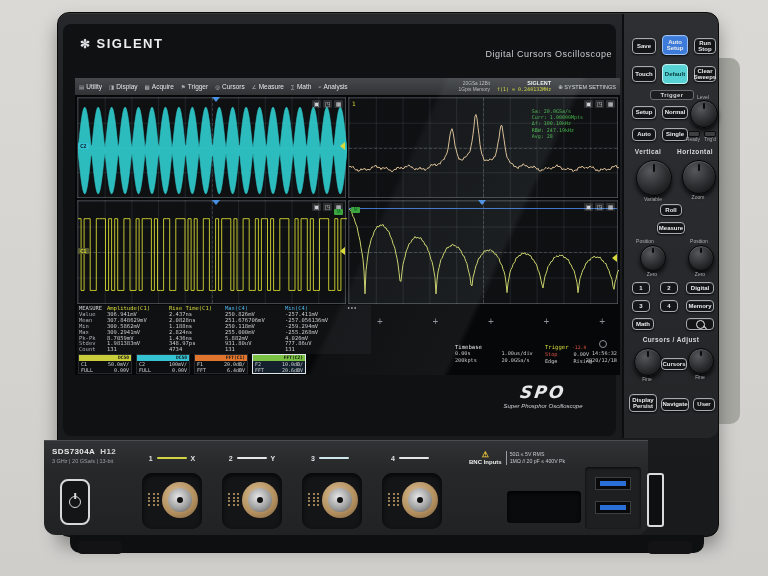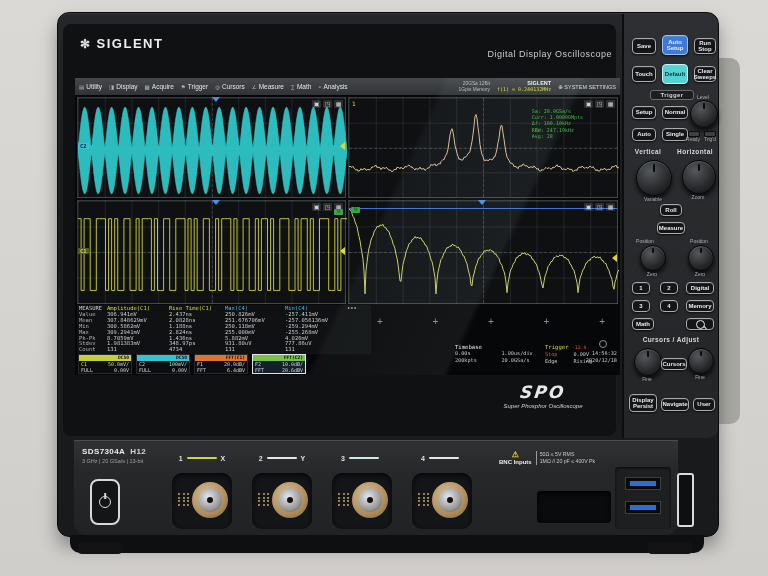--- a/index.html
+++ b/index.html
@@ -72,21 +72,21 @@
   .sect{position:absolute;color:#d6d8da;font-size:6.5px;font-weight:bold;letter-spacing:.4px;text-align:center;}
   .sect.boxed{border:1px solid #6a6d70;border-radius:3px;background:rgba(0,0,0,.35);padding:1px 5px;font-size:6px;}
   .knob{position:absolute;border-radius:50%;background:radial-gradient(circle at 38% 30%,#55585c,#2a2c2e 55%,#0f1011 95%);box-shadow:0 3px 4px rgba(0,0,0,.75), inset 0 1px 1px rgba(255,255,255,.15);border:1px solid #060607;}
   .knob::after{content:'';position:absolute;left:50%;top:9%;width:2px;height:22%;background:#0a0a0b;transform:translateX(-50%);border-radius:1px;}
   .klab{position:absolute;color:#a9acae;font-size:5px;text-align:center;}
   .led{position:absolute;width:10px;height:4px;border-radius:2px;background:#3d3f41;border:1px solid #0b0b0c;}
   .ledlab{position:absolute;color:#a9acae;font-size:4.8px;text-align:center;}
   .mag{width:7px;height:7px;border:1.4px solid #e9eaec;border-radius:50%;position:relative;}
   .mag::after{content:'';position:absolute;left:6px;top:6px;width:4px;height:1.4px;background:#e9eaec;transform:rotate(45deg);}
   
-  .front{position:absolute;left:74px;top:440px;width:604px;height:95px;background:linear-gradient(180deg,#303234,#26282a 30%,#202224);border-top:1px solid #4a4d50;border-radius:0 0 12px 12px;box-sizing:border-box;}
+  .front{position:absolute;left:44px;top:440px;width:604px;height:95px;background:linear-gradient(180deg,#303234,#26282a 30%,#202224);border-top:1px solid #4a4d50;border-radius:0 0 12px 12px;box-sizing:border-box;}
   .model{position:absolute;left:8px;top:6px;color:#e8eaec;font-size:8px;font-weight:bold;letter-spacing:.4px;}
   .model .var{color:#d3d5d7;margin-left:5px;}
   .specs{position:absolute;left:8px;top:17px;color:#9da0a3;font-size:5.5px;}
   .pwr{position:absolute;left:16px;top:38px;width:26px;height:42px;border:2px solid #d6d8da;border-radius:8px;background:#141517;display:flex;align-items:center;justify-content:center;}
   .pwr-ic{width:10px;height:10px;border:1.6px solid #d6d8da;border-radius:50%;position:relative;}
   .pwr-ic::after{content:'';position:absolute;left:50%;top:-4px;width:1.6px;height:6px;background:#d6d8da;transform:translateX(-50%);}
   .chan-row{position:absolute;left:88px;top:12px;display:flex;}
   .chan{width:80px;position:relative;height:82px;}
   .chan .lab{display:flex;align-items:center;justify-content:center;gap:4px;color:#dfe1e3;font-size:7px;font-weight:bold;height:10px;}
   .chan .lab .ln{width:30px;height:2px;border-radius:1px;}
@@ -114,21 +114,21 @@
   <div class="dev-body"></div>
   <div class="base-strip"></div>
   <div class="foot" style="left:78px"></div>
   <div class="foot" style="left:648px"></div>
   <div class="bezel"></div>
 
   <div class="brand">
     <span class="swirl">✻</span>
     <span>SIGLENT</span>
   </div>
-  <div class="dev-title">Digital Display Oscilloscope</div>
+  <div class="dev-title">Digital Cursors Oscilloscope</div>
 
   <div class="lcd">
     <div class="menubar">
       <span id="menu-items" style="display:flex;align-items:center">
           <span class="mi">
             <span class="ic">▤</span>
             <span>Utility</span>
           </span>
           <span class="mi">
             <span class="ic">◨</span>

